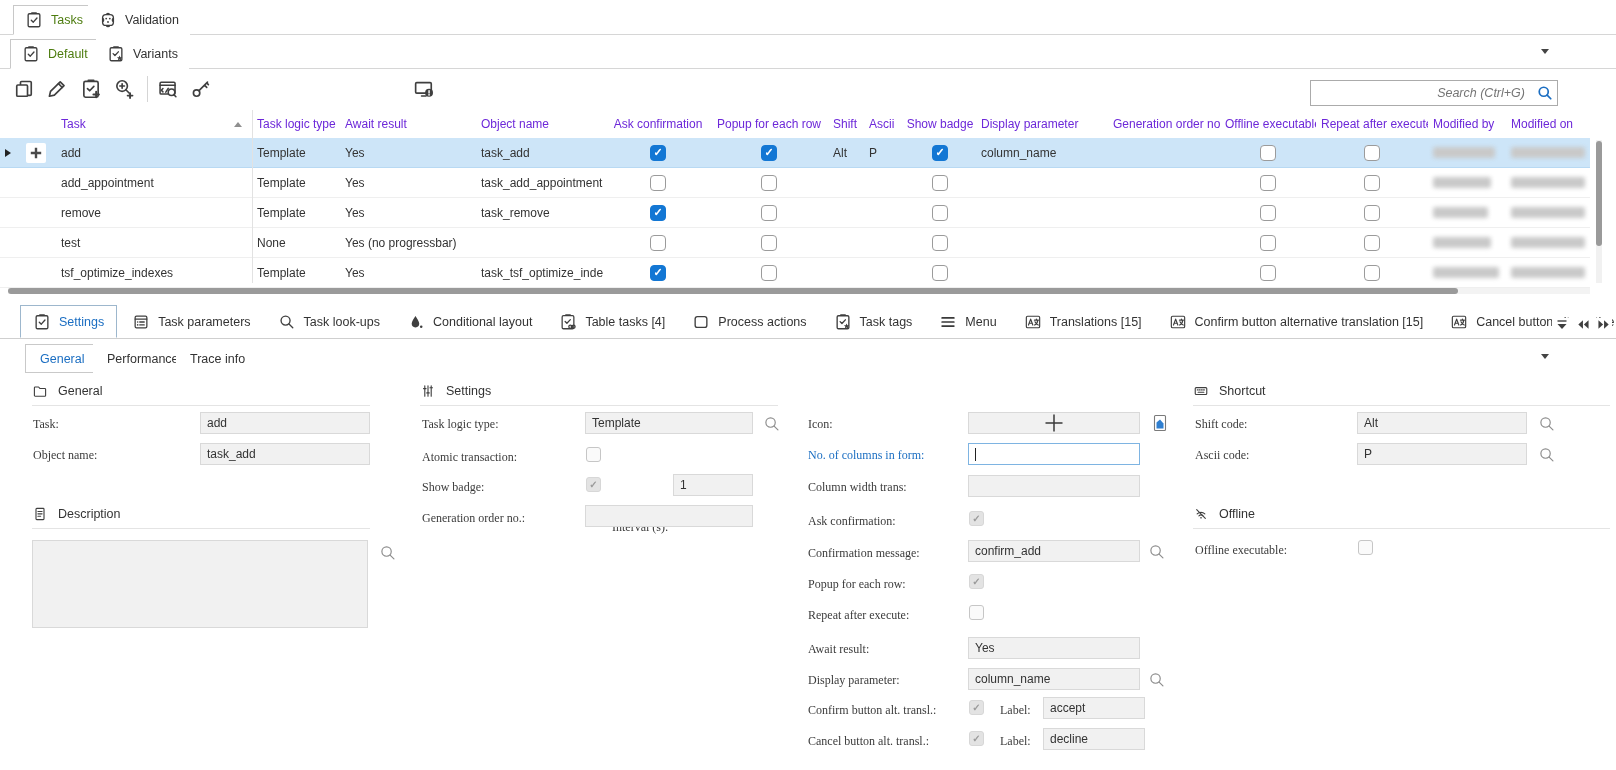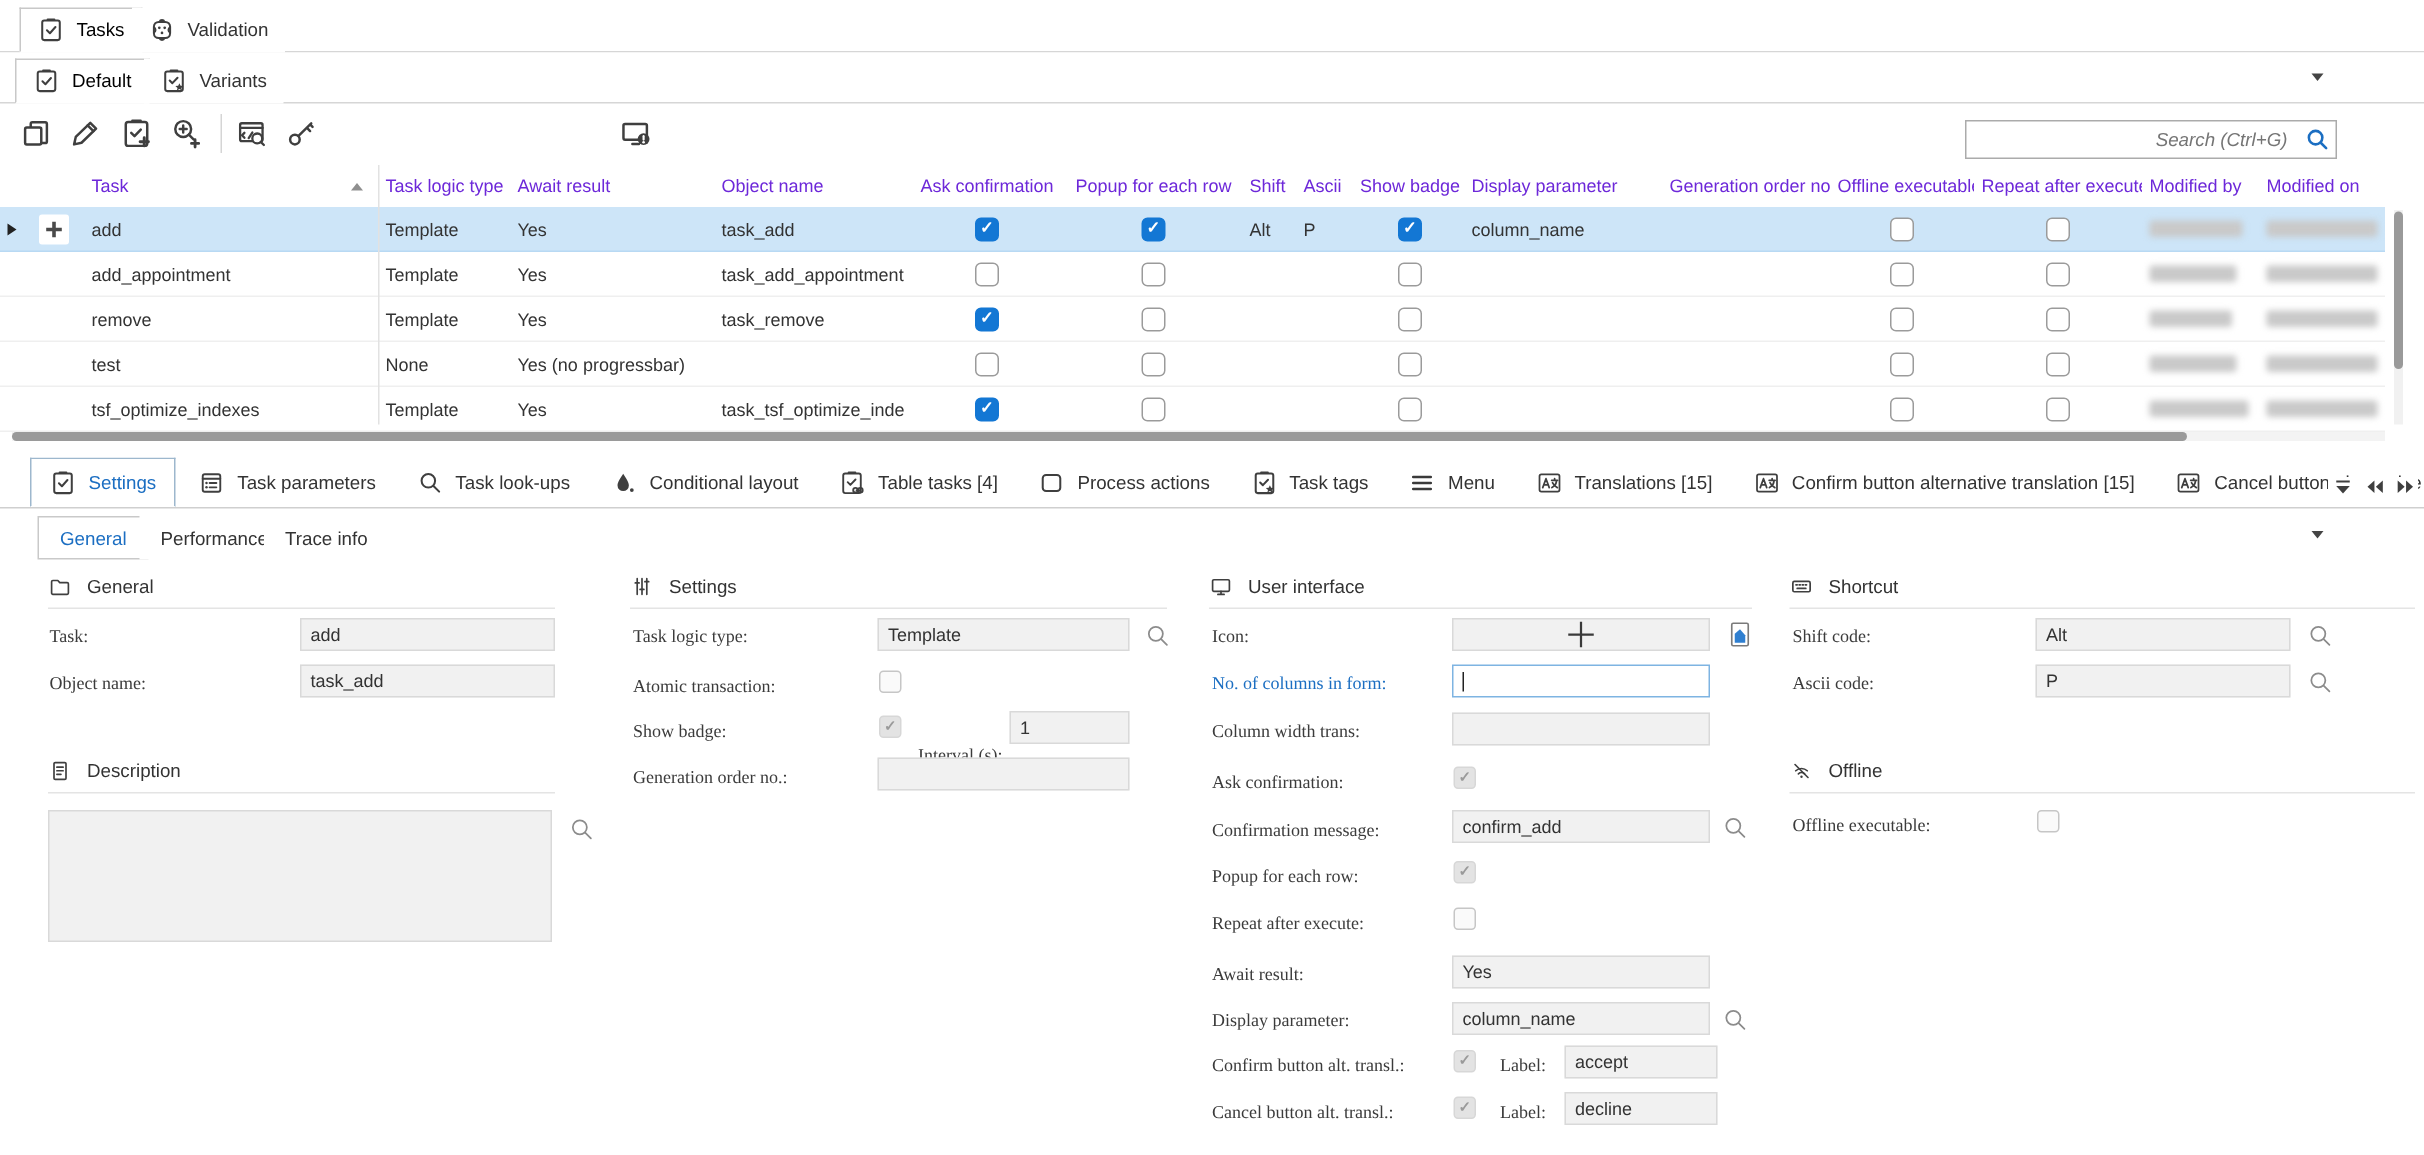--- a/index.html
+++ b/index.html
@@ -3,21 +3,21 @@
 <meta charset="utf-8">
 <style>
   html,body{margin:0;padding:0;background:#fff;}
   #app{position:relative;width:1616px;height:770px;background:#fff;overflow:hidden;
        font-family:"Liberation Sans",sans-serif;font-size:12px;color:#333;}
   .abs{position:absolute;}
   
   .bar{position:absolute;left:0;width:1616px;border-bottom:1px solid #d6d6d6;background:#fff;}
   .tab{position:absolute;display:flex;align-items:center;gap:8px;padding:0 11px;height:30px;
        font-size:12.5px;color:#333;background:#fff;box-sizing:border-box;white-space:nowrap;}
-  .tab.active{border:1px solid #c8c8c8;border-bottom:1px solid #fff;color:#000000;}
+  .tab.active{border:1px solid #c8c8c8;border-bottom:1px solid #fff;color:#4d7c0f;}
   .ic18{width:18px;height:18px;flex:0 0 auto;}
   .ic16{width:16px;height:16px;flex:0 0 auto;}
   .ic22{width:22px;height:22px;}
   
   .tbtn{position:absolute;width:24px;height:24px;display:flex;align-items:center;justify-content:center;}
   .vsep{position:absolute;width:1px;background:#d5d5d5;}
   .search{position:absolute;left:1310px;top:80px;width:248px;height:26px;border:1px solid #ababab;
           box-sizing:border-box;display:flex;align-items:center;background:#fff;}
   .search input{border:0;outline:0;flex:1;height:100%;padding:0 8px;font-size:12.5px;
           font-style:italic;color:#666;font-family:"Liberation Sans",sans-serif;background:transparent;text-align:right;}
@@ -676,35 +676,29 @@
   <div class="inp" style="left:585px;top:412px;width:168px;">
       <span>Template</span>
     </div>
   <svg class="mag" style="left:763px;top:415px;">
       <use href="#i-magnifier"></use>
     </svg>
   <div class="lbl" style="left:422px;top:450px;">Atomic transaction:</div>
   <span class="fcb plain" style="left:586px;top:447px;"></span>
   <div class="lbl" style="left:422px;top:480px;">Show badge:</div>
   <span class="fcb dis checked" style="left:586px;top:477px;"></span>
-  <div class="lbl" style="left:612px;top:480px;margin-top:16px;">Interval (s):</div>
+  <div class="lbl" style="left:612px;top:504px;margin-top:16px;">Interval (s):</div>
   <div class="inp" style="left:673px;top:474px;width:80px;">
       <span>1</span>
     </div>
   <div class="lbl" style="left:422px;top:511px;">Generation order no.:</div>
   <div class="inp" style="left:585px;top:505px;width:168px;">
       <span></span>
     </div>
 
-  <div class="shdr" style="left:806px;top:383px;width:362px;">
-    <svg class="ic16">
-        <use href="#i-monitor"></use>
-      </svg>
-    <span>User interface</span>
-    </div>
   <div class="lbl" style="left:808px;top:417px;">Icon:</div>
   <div class="inp" style="left:968px;top:412px;width:172px;">
     <span class="iconplus">
         <svg style="width:22px;height:22px">
           <use href="#i-plus-thin"></use>
         </svg>
       </span>
     </div>
   <svg style="position:absolute;left:1152px;top:414px;width:16px;height:18px;">
       <use href="#i-smalldoc"></use>

